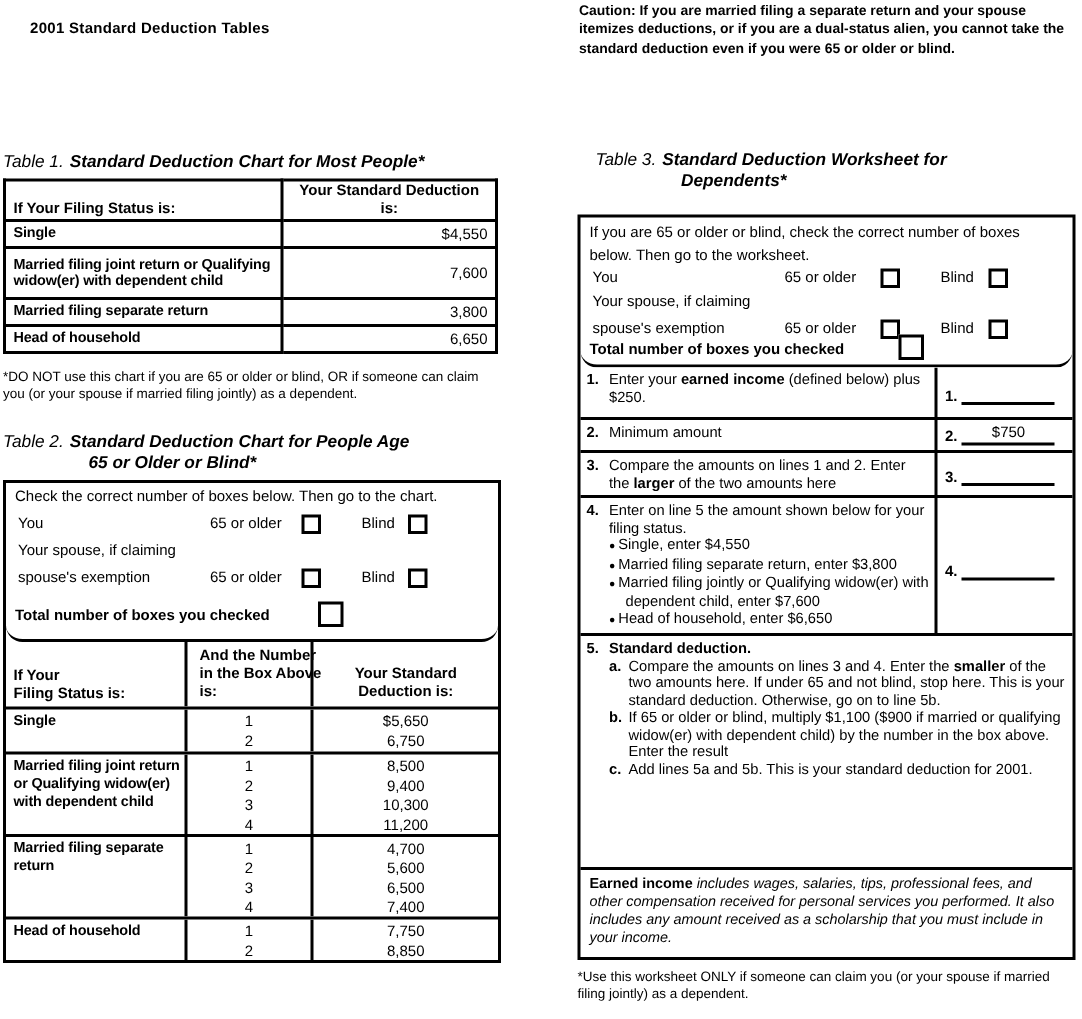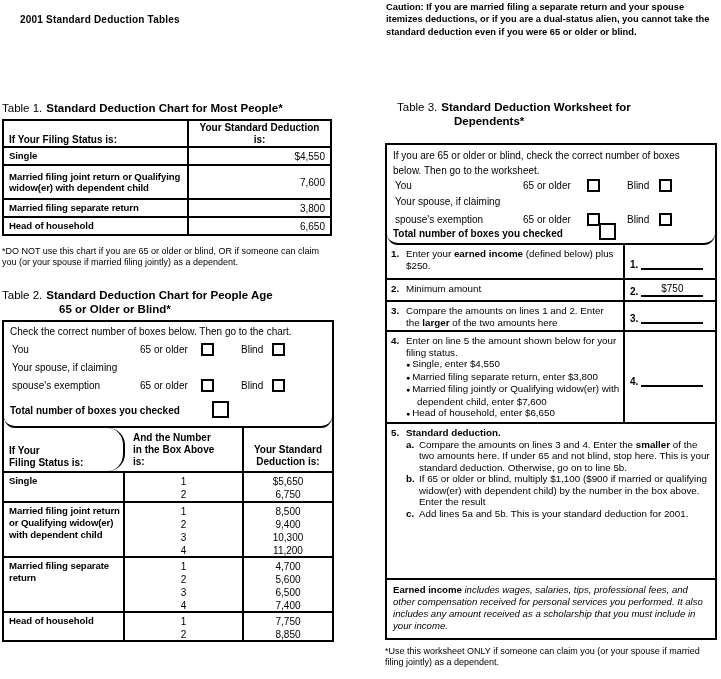--- a/index.html
+++ b/index.html
@@ -9,21 +9,21 @@
     font-family:"Liberation Sans", sans-serif;
     color:#000;
   }
   .page { position:relative; width:721px; height:679px; background:#fff; overflow:hidden; }
 
   
   .doc-title { position:absolute; left:20px; top:1px; font-size:10px; font-weight:bold; letter-spacing:.2px;margin-top:13px; }
   .caution  { position:absolute; left:386px; top:1px; width:334px; font-size:9.3px; font-weight:bold; line-height:1.32; }
 
   
-  .tbl-title { position:absolute; font-size:11.5px; line-height:13.5px; }
+  .tbl-title { position:absolute; font-size:11.5px; line-height:13.5px;font-style:italic; }
   .tlabel { font-weight:normal; margin-right:4px; }
   .tbold  { font-weight:bold; }
   .ind57  { padding-left:57px; }
 
   
   #t1-title { left:2px; top:102px; }
   #t1 { position:absolute; left:2px; top:119px; width:330px; border-collapse:collapse; table-layout:fixed; }
   #t1 td { border:2px solid #000; font-size:10px; padding:1px 5px; vertical-align:middle; }
   #t1 .c1 { width:185px; }
   #t1 .st { font-weight:bold; font-size:9.6px; letter-spacing:-.1px; line-height:11.5px; }
@@ -44,24 +44,24 @@
   #t3-cbx { height:100px; border-bottom:2px solid #000; }
   .ab { position:absolute; white-space:nowrap; }
   .abw { position:absolute; }
   .bold { font-weight:bold; }
   .cb { position:absolute; width:13px; height:13px; border:2px solid #000; background:#fff; }
   .cb.big { width:17px; height:17px; }
 
   .crow { display:flex; border-bottom:2px solid #000; overflow:hidden; }
   .crow.last { border-bottom:none; }
   .cc1 { width:121px; border-right:2px solid #000; padding:2px 3px 2px 5px; font-weight:bold; font-size:9.6px; line-height:12px; letter-spacing:-.1px; }
-  .cc2 { width:119px; border-right:2px solid #000; text-align:center; font-size:10px; line-height:13px; padding-top:2px; }
+  .cc2 { width:84px; border-right:2px solid #000; text-align:center; font-size:10px; line-height:13px; padding-top:2px; }
   .cc3 { flex:1; text-align:center; font-size:10px; line-height:13px; padding-top:2px; }
   .hrow { height:45px; }
-  .hc1 { display:flex; flex-direction:column; justify-content:flex-end; font-size:10px; letter-spacing:0;border-radius:17px; }
+  .hc1 { display:flex; flex-direction:column; justify-content:flex-end; font-size:10px; letter-spacing:0; }
   .hc2 { text-align:left; padding-left:8px; font-weight:bold; line-height:12px; display:flex; flex-direction:column; justify-content:flex-end; padding-bottom:3px; }
   .hc2 span { display:block; width:84px; }
   .hc3 { font-weight:bold; line-height:12px; display:flex; flex-direction:column; justify-content:flex-end; padding-bottom:3px; }
   .hc3 span { display:block; width:86px; margin:0 auto; }
   #t2-fn { left:2px; top:668px; width:318px;margin-top:11px; }
 
   
   #t3-title { left:397px; top:101px; }
   #t3-box { position:absolute; left:385px; top:143px; width:332px; height:497px; border:2px solid #000; background:#fff; }
   .cbx3-intro { position:absolute; top:3px; left:6px; width:314px; line-height:15px; }

